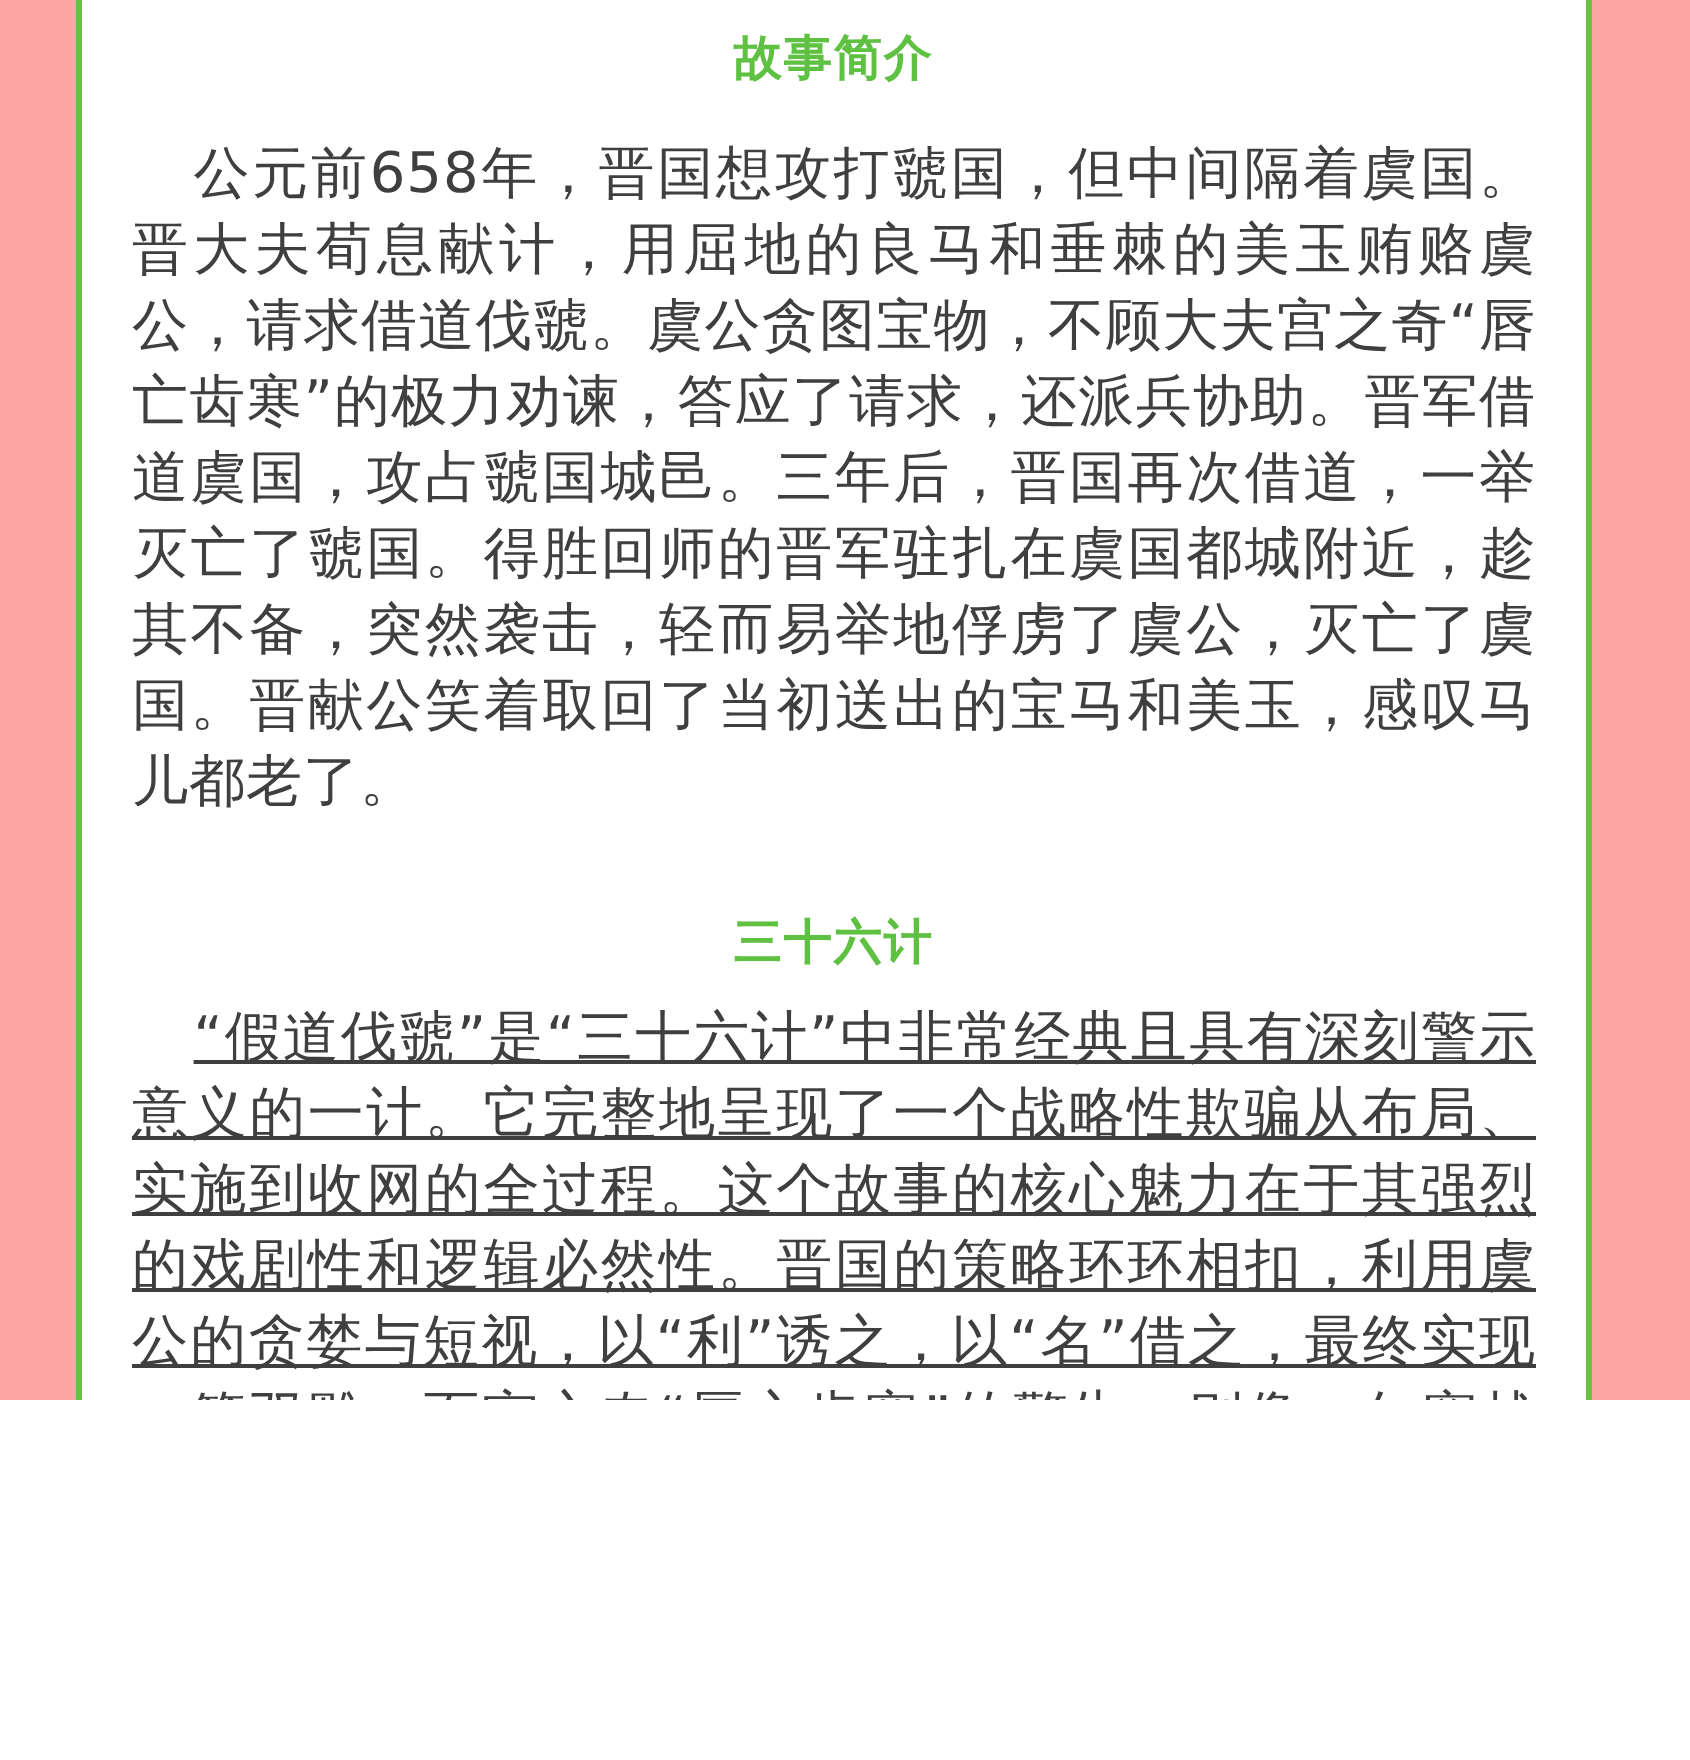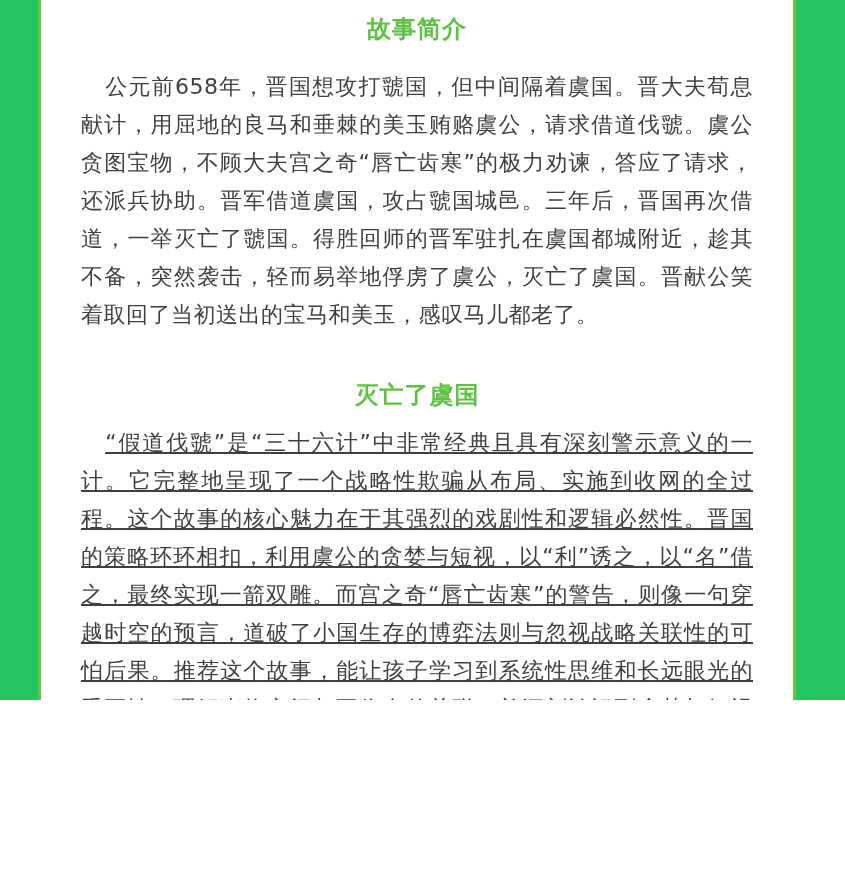--- a/index.html
+++ b/index.html
@@ -4,21 +4,21 @@
 <style>
   html, body {
     margin: 0;
     padding: 0;
     font-family: "DejaVu Sans", sans-serif;
   }
   .page {
     position: relative;
     width: 845px;
     height: 700px;
-    background: #22c55e;
+    background: #fca5a5;
     overflow: hidden;
   }
   .panel {
     position: absolute;
     top: 0;
     bottom: 0;
     left: 38px;
     right: 49px;
     background: #ffffff;
     border-left: 3px solid #6cbf42;
@@ -37,22 +37,22 @@
     color: #5fc141;
     letter-spacing: 1px;
   }
   .heading-story {
     margin-top: 6px;
   }
   .heading-recommendation {
     margin-top: 46px;
   }
   .body-paragraph {
-    margin: 15px;
-    font-size: 22px;
+    margin: 0;
+    font-size: 28px;
     line-height: 38px;
     color: #3f3f3f;
     text-align: justify;
     text-indent: 1.1em;
     letter-spacing: 0.5px;
   }
   .para-story {
     margin-top: 24px;
   }
   .para-recommendation {
@@ -64,19 +64,19 @@
 <body>
 
 <div class="page">
   <div class="panel">
     <div class="content">
 
       <h2 class="section-heading heading-story">故事简介</h2>
 
       <p class="body-paragraph para-story">公元前658年，晋国想攻打虢国，但中间隔着虞国。晋大夫荀息献计，用屈地的良马和垂棘的美玉贿赂虞公，请求借道伐虢。虞公贪图宝物，不顾大夫宫之奇“唇亡齿寒”的极力劝谏，答应了请求，还派兵协助。晋军借道虞国，攻占虢国城邑。三年后，晋国再次借道，一举灭亡了虢国。得胜回师的晋军驻扎在虞国都城附近，趁其不备，突然袭击，轻而易举地俘虏了虞公，灭亡了虞国。晋献公笑着取回了当初送出的宝马和美玉，感叹马儿都老了。</p>
 
-      <h2 class="section-heading heading-recommendation">灭亡了虞国</h2>
+      <h2 class="section-heading heading-recommendation">三十六计</h2>
 
       <p class="body-paragraph para-recommendation">“假道伐虢”是“三十六计”中非常经典且具有深刻警示意义的一计。它完整地呈现了一个战略性欺骗从布局、实施到收网的全过程。这个故事的核心魅力在于其强烈的戏剧性和逻辑必然性。晋国的策略环环相扣，利用虞公的贪婪与短视，以“利”诱之，以“名”借之，最终实现一箭双雕。而宫之奇“唇亡齿寒”的警告，则像一句穿越时空的预言，道破了小国生存的博弈法则与忽视战略关联性的可怕后果。推荐这个故事，能让孩子学习到系统性思维和长远眼光的重要性，理解事物之间相互依存的关联，并深刻认识到贪婪与短视往往是失败的开端。它既是一个精彩的智谋故事，也是一堂生动的历史与哲学课。</p>
 
     </div>
   </div>
 </div>
 
 </body></html>

